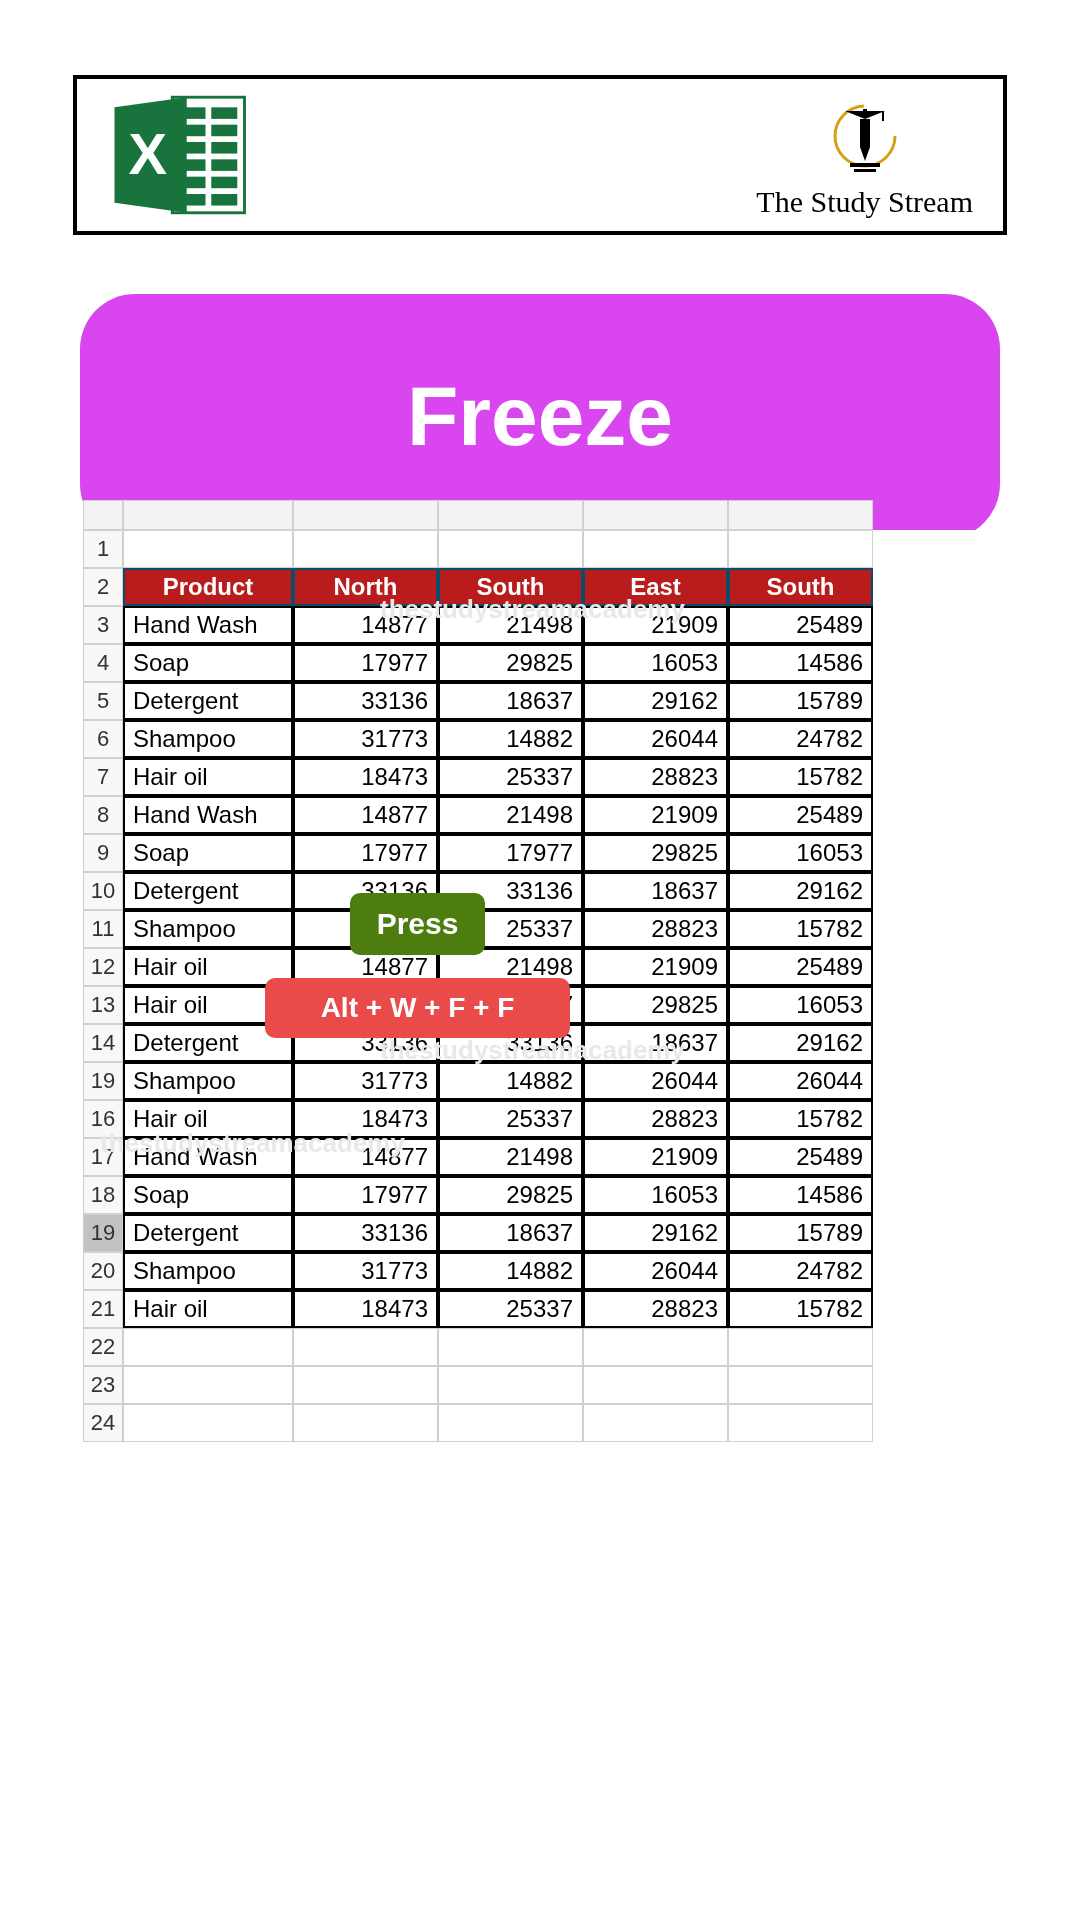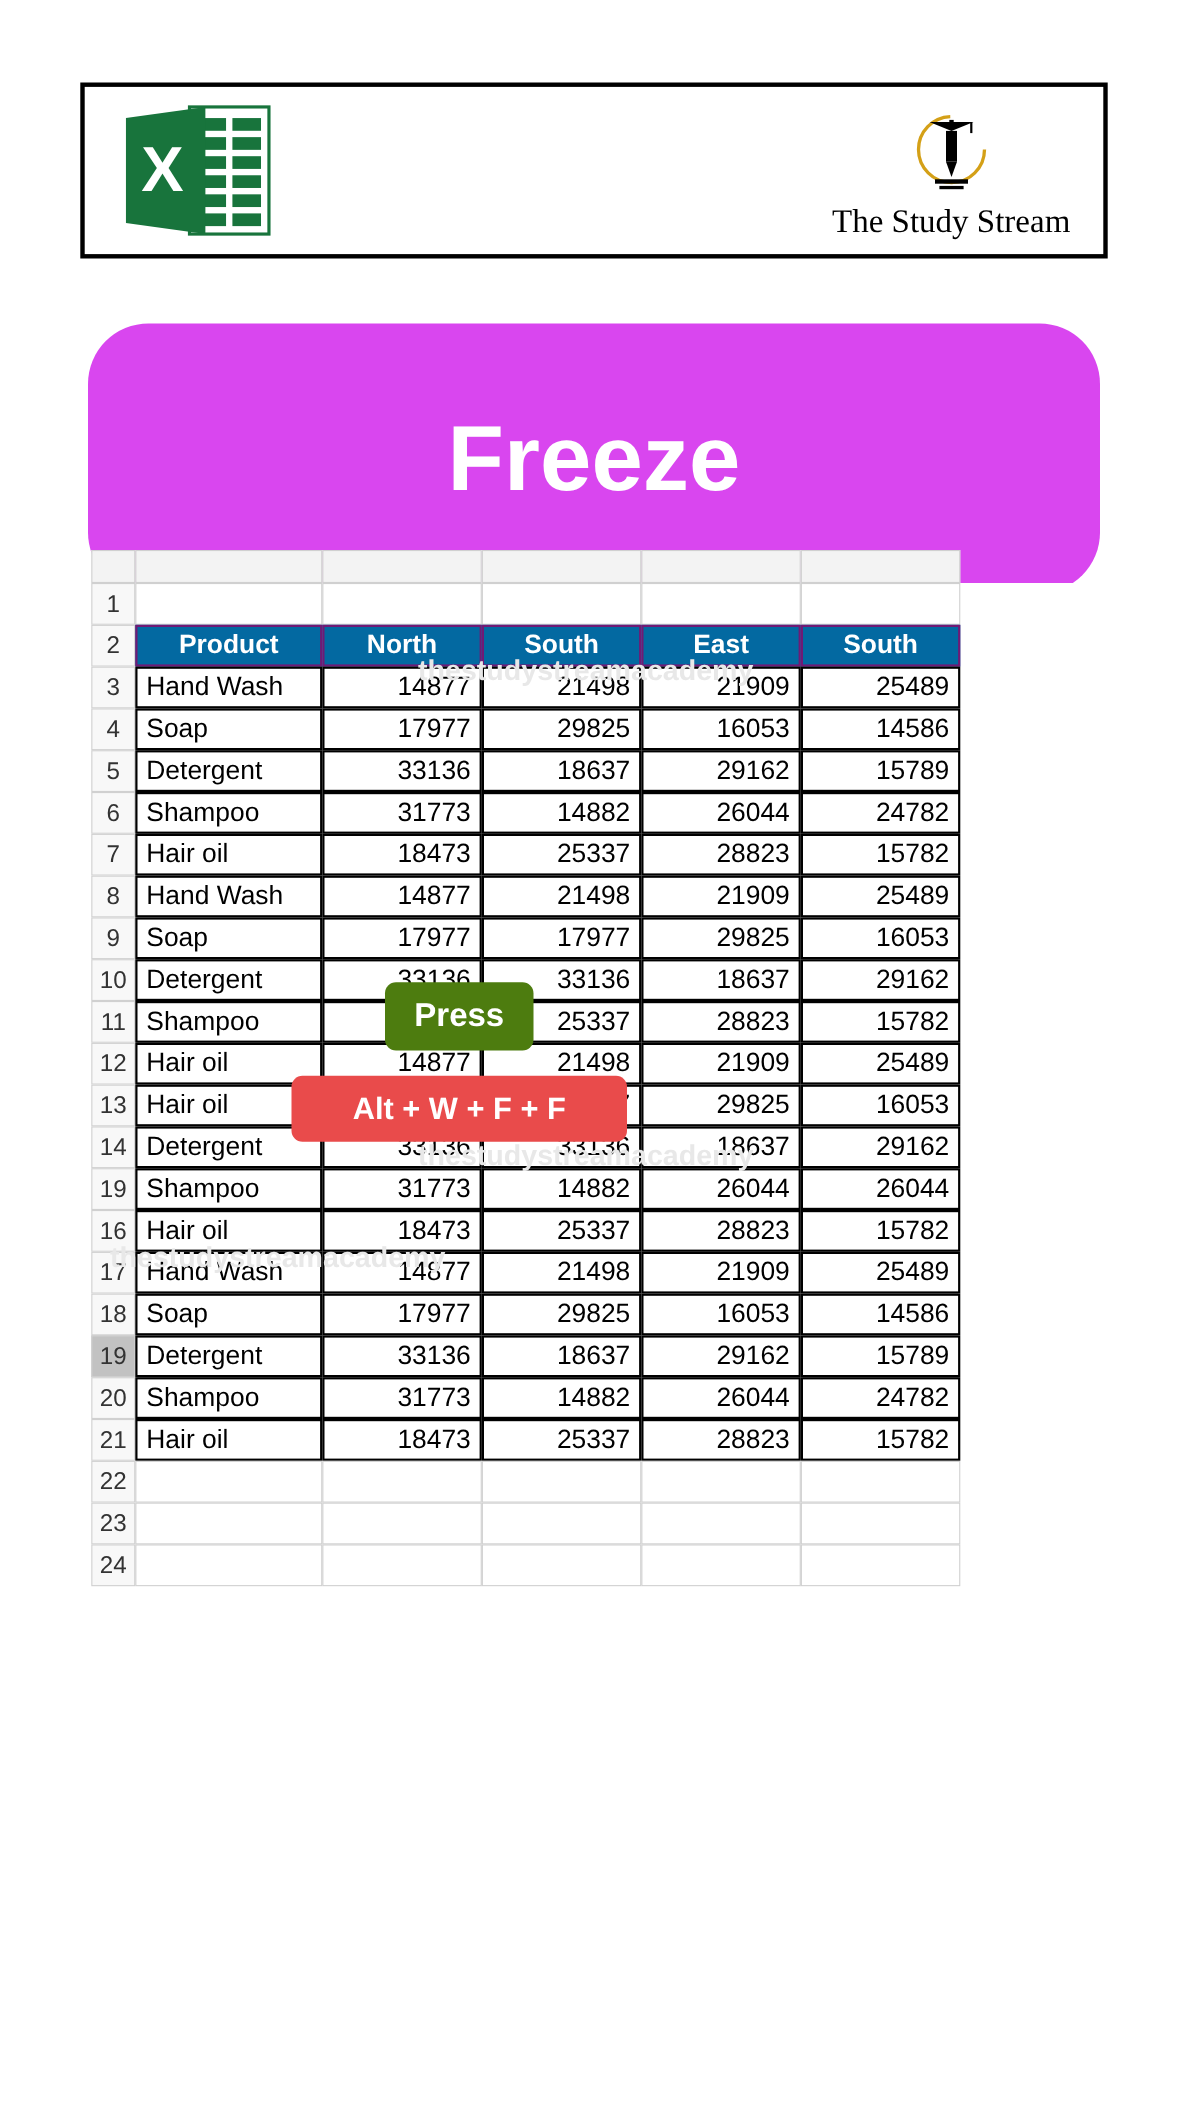--- a/index.html
+++ b/index.html
@@ -104,25 +104,25 @@
       padding: 0 8px;
       font-size: 24px;
       color: #000;
       display: flex;
       align-items: center;
     }
     .cell.data { border: 2px solid #000; }
     .cell.num { justify-content: flex-end; }
     .cell.txt { justify-content: flex-start; }
     .header-row .cell {
-      background: #0369a1;
+      background: #b91c1c;
       color: #fff;
       font-weight: 700;
       justify-content: center;
-      border: 2px solid #701a75;
+      border: 2px solid #0c4a6e;
     }
     .overlay-press {
       position: absolute;
       top: 893px;
       left: 350px;
       width: 135px;
       height: 62px;
       background: #4d7c0f;
       color: #fff;
       border-radius: 10px;

